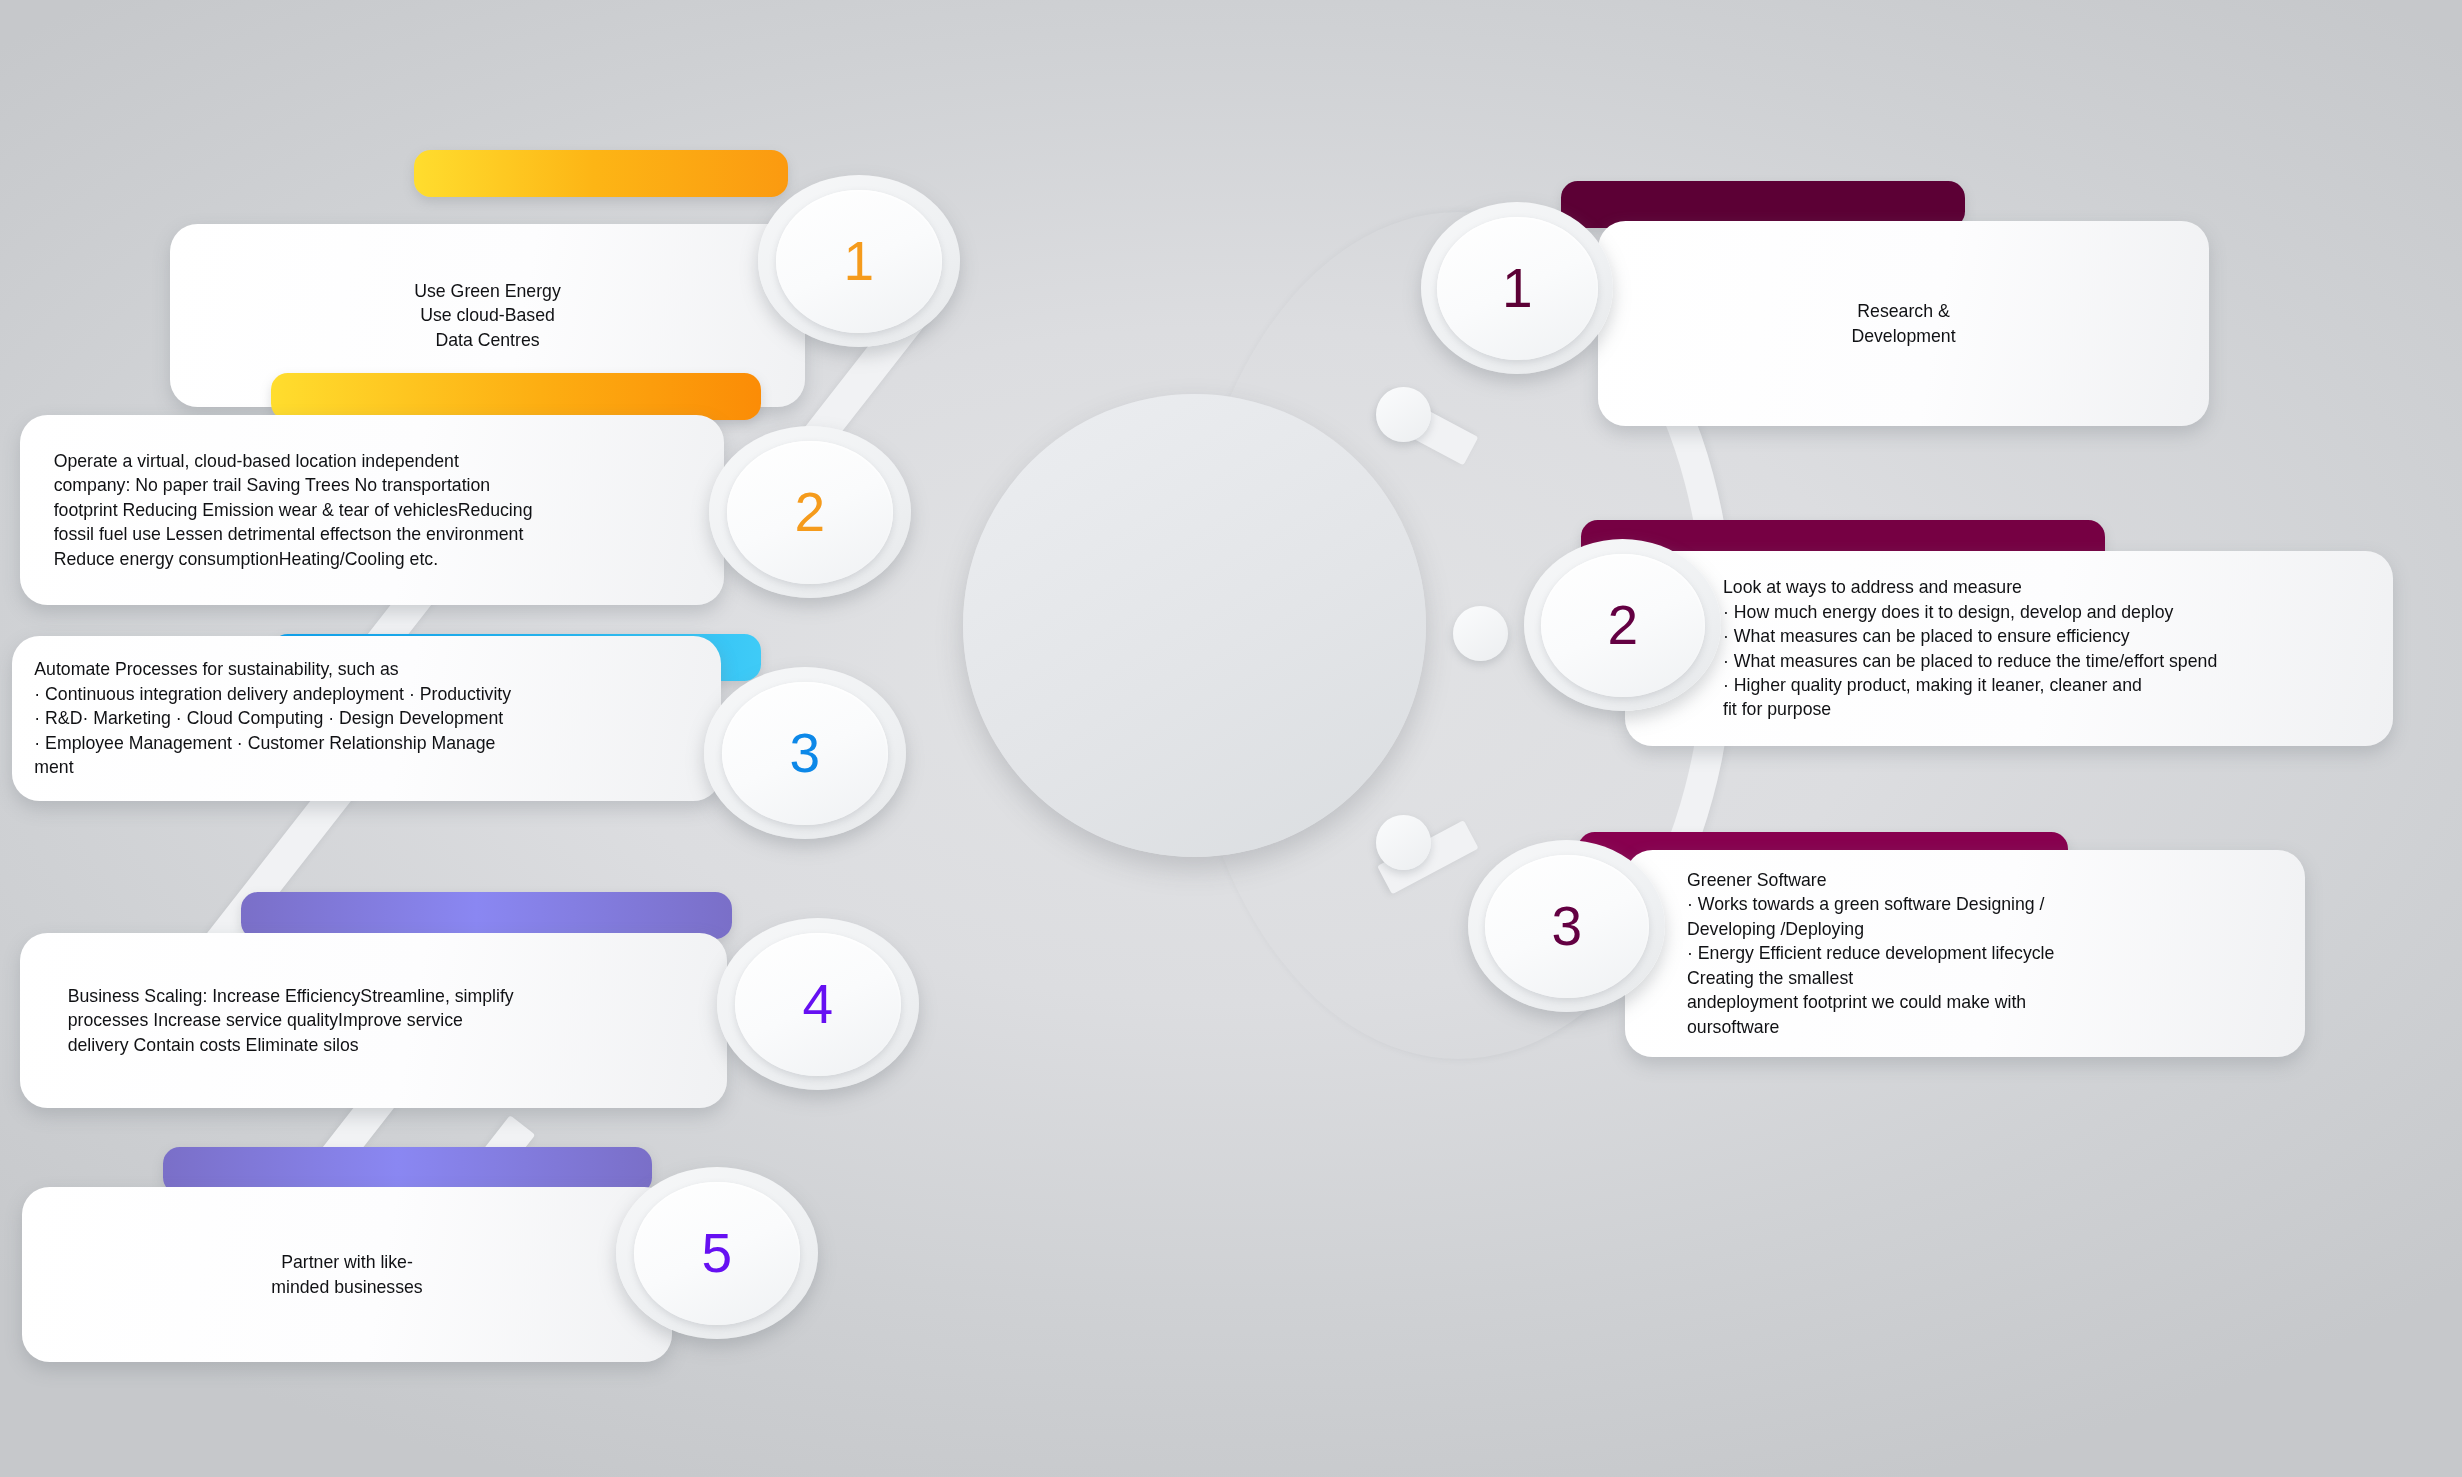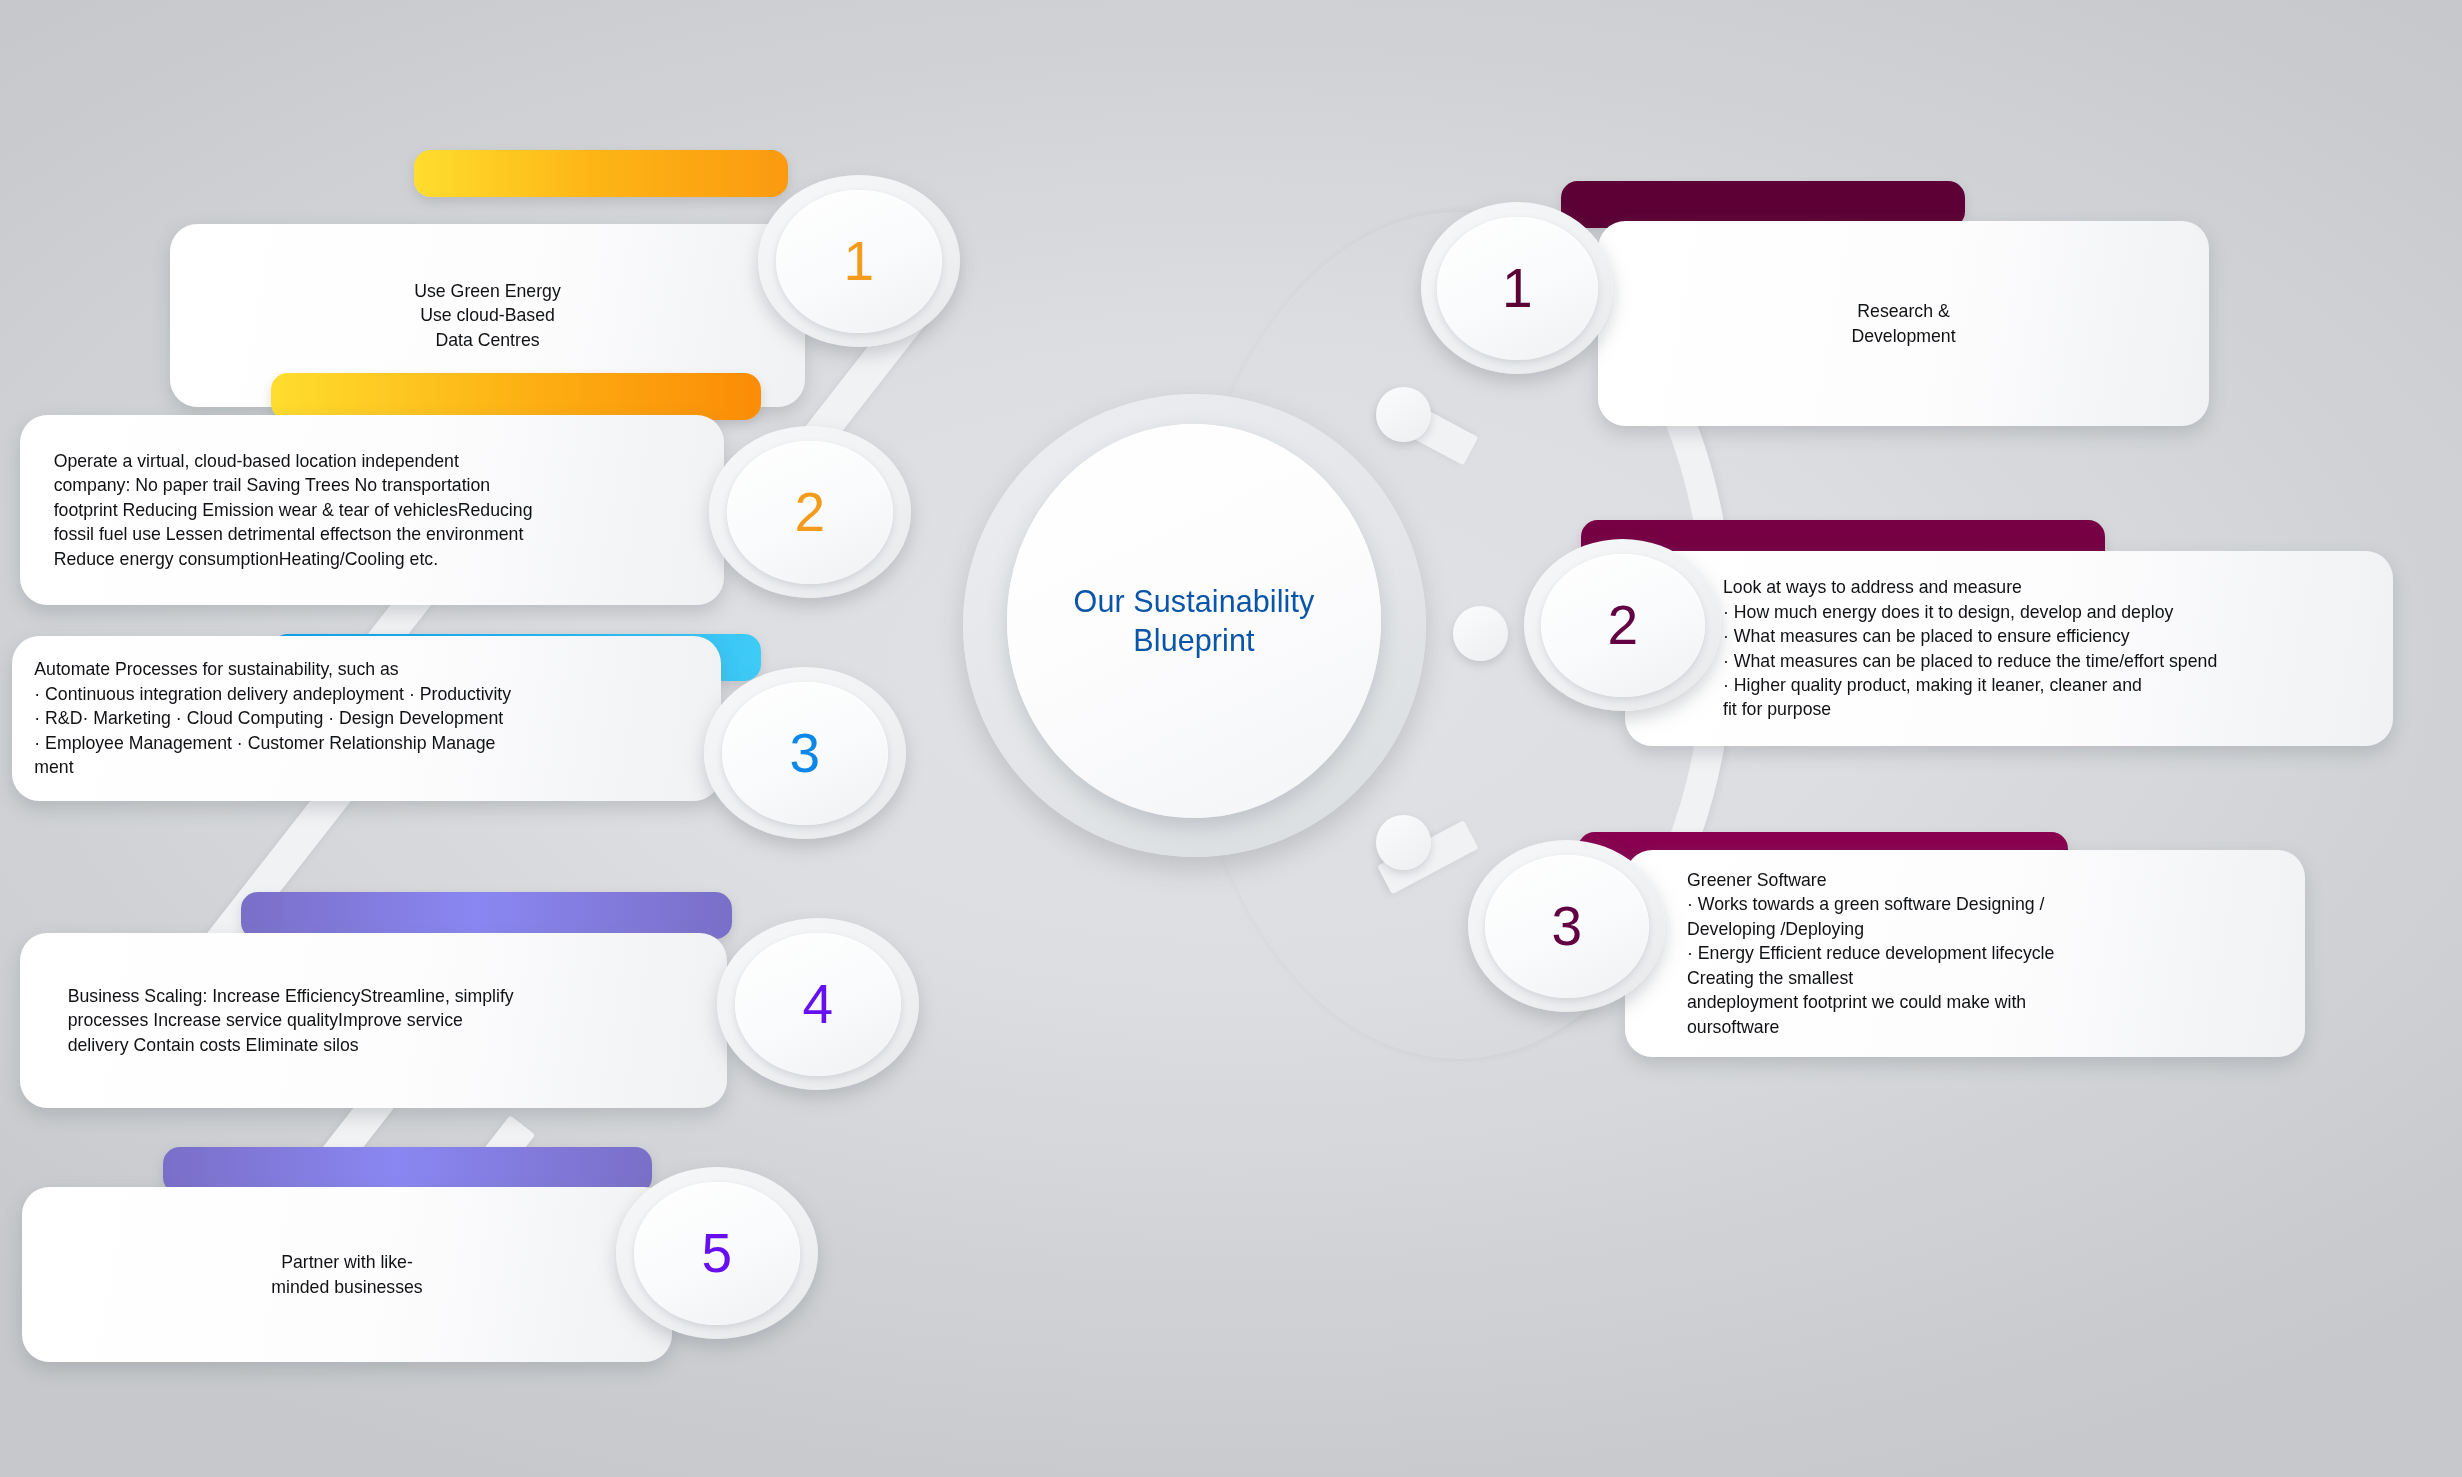--- a/index.html
+++ b/index.html
@@ -89,26 +89,20 @@
               border-right-color:#f1f2f4;
               box-shadow:2px 0 7.9px rgba(120,125,132,.14);"></div>
   <div class="diag" style="left:1412px;top:379px;height:98px;transform:rotate(118deg);"></div>
   <div class="diag" style="left:1412px;top:808px;height:98px;transform:rotate(62deg);"></div>
 
   <div class="node" style="left:1376px;top:387px;width:55px;height:55px;"></div>
   <div class="node" style="left:1453px;top:606px;width:55px;height:55px;"></div>
   <div class="node" style="left:1376px;top:815px;width:55px;height:55px;"></div>
 
   <div class="hub-outer" style="left:963px;top:394px;width:463px;height:463px;"></div>
-  <div class="hub-inner" style="left:1007px;top:424px;width:374px;height:394px;">
-    <div style="text-align:center;">
-      <div class="hub-title">Our Sustainability</div>
-      <div class="hub-title">Blueprint</div>
-    </div>
-  </div>
 
   <div class="card">
     <div class="bar" style="left:414px;top:150px;width:374px;height:47px;
                 background:linear-gradient(90deg,#FFDD2E 0%,#FDB515 48%,#FB9A10 100%);"></div>
     <div class="panel" style="left:170px;top:187px;width:635px;height:183px;justify-content:center;margin-top:37px;">
       <div class="panel-text" style="text-align:center;">Use Green Energy
 Use cloud-Based
 Data Centres</div>
     </div>
     <div class="badge-outer" style="left:758px;top:175px;width:202px;height:172px;">

